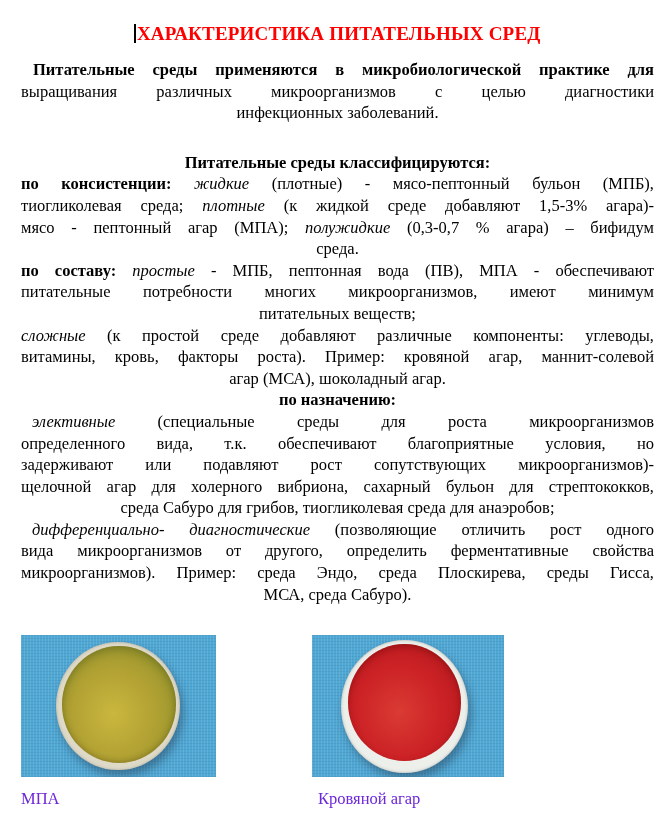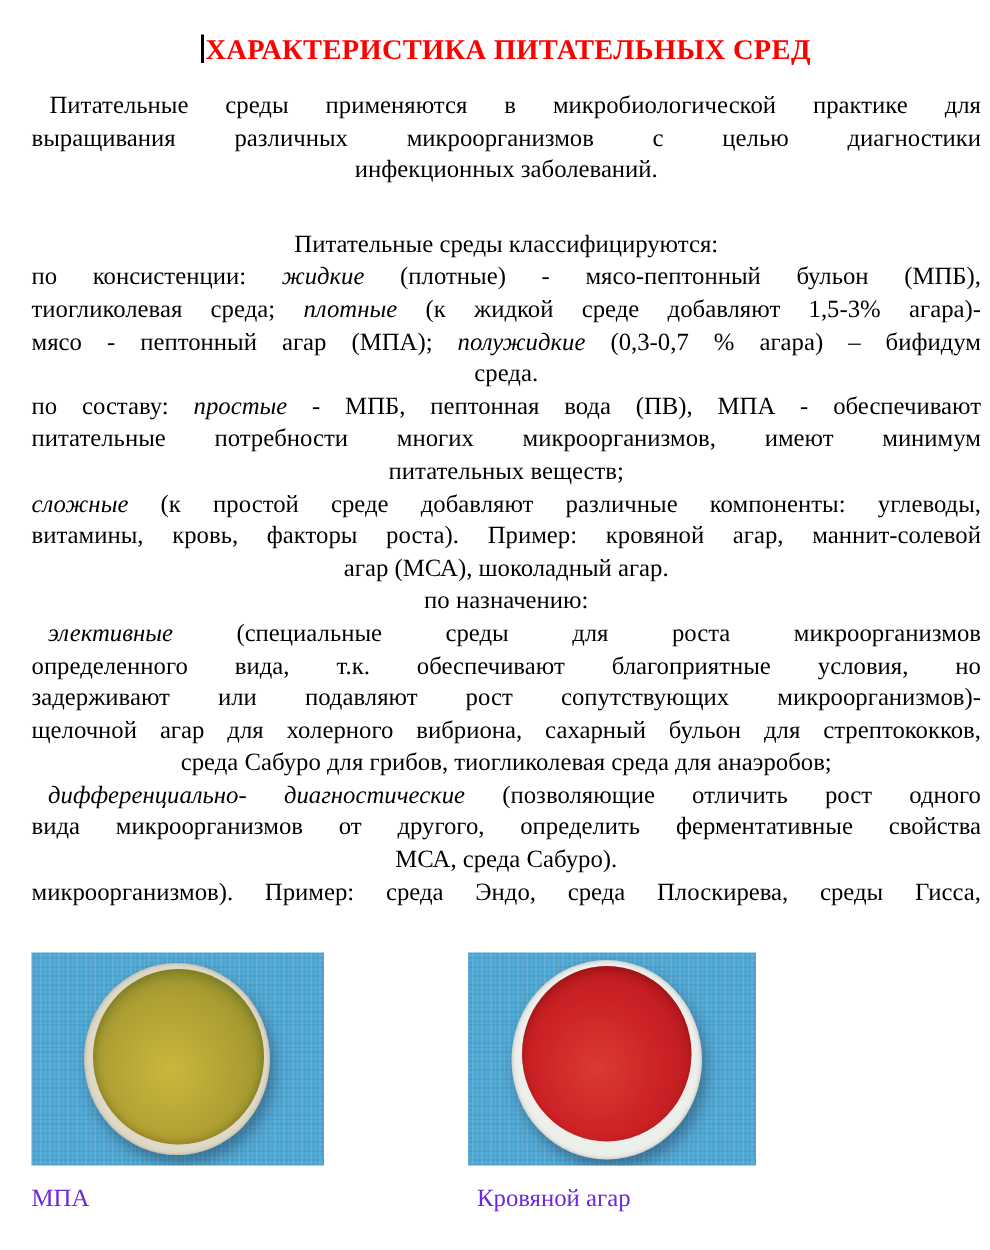--- a/index.html
+++ b/index.html
@@ -33,21 +33,21 @@
     margin-right: 1px;
   }
   
   .doc {
     font-size: 16.5px;
     line-height: 21.6px;
   }
   .block { }
   .line { width: 100%; text-align: center; }
   .line.j { text-align: justify; text-align-last: justify; }
-  .line .b { font-weight: normal; }
+  .line .b { font-weight: bold; }
   .line .i { font-style: italic; }
   
   .figures {
     position: absolute;
     left: 21px; top: 635px;
     display: flex;
     align-items: flex-start;
   }
   .figure { display: block; }
   .figure-right { margin-left: 96px; }
@@ -90,21 +90,21 @@
 </style>
 </head>
 <body>
 
 <div class="page">
 
   <h1 class="title"><span class="caret"></span><span class="title-text" style="color: rgb(255, 0, 0);">ХАРАКТЕРИСТИКА ПИТАТЕЛЬНЫХ СРЕД</span></h1>
 
   <div class="doc">
       <div class="block">
-        <div class="line j" style="text-indent: 12px;"><span class="">Питательные среды применяются в микробиологической практике для</span></div>
+        <div class="line j" style="text-indent: 12px; font-weight: bold;"><span class="">Питательные среды применяются в микробиологической практике для</span></div>
         <div class="line j"><span class="">выращивания различных микроорганизмов с целью диагностики</span></div>
         <div class="line"><span class="">инфекционных заболеваний.</span></div>
       </div>
       <div class="block" style="margin-top: 28px;">
         <div class="line"><span class="b ">Питательные среды классифицируются:</span></div>
       </div>
       <div class="block">
         <div class="line j"><span class="b ">по консистенции: </span><span class="i">жидкие</span><span class=""> (плотные) - мясо-пептонный бульон (МПБ),</span></div>
         <div class="line j"><span class="">тиогликолевая среда; </span><span class="i">плотные</span><span class=""> (к жидкой среде добавляют 1,5-3% агара)-</span></div>
         <div class="line j"><span class="">мясо - пептонный агар (МПА); </span><span class="i">полужидкие</span><span class=""> (0,3-0,7 % агара) – бифидум</span></div>
@@ -126,22 +126,22 @@
       <div class="block">
         <div class="line j" style="text-indent: 11px;"><span class="i">элективные</span><span class=""> (специальные среды для роста микроорганизмов</span></div>
         <div class="line j"><span class="">определенного вида, т.к. обеспечивают благоприятные условия, но</span></div>
         <div class="line j"><span class="">задерживают или подавляют рост сопутствующих микроорганизмов)-</span></div>
         <div class="line j"><span class="">щелочной агар для холерного вибриона, сахарный бульон для стрептококков,</span></div>
         <div class="line"><span class="">среда Сабуро для грибов, тиогликолевая среда для анаэробов;</span></div>
       </div>
       <div class="block">
         <div class="line j" style="text-indent: 11px; font-family: Liberation Serif, serif;"><span class="i">дифференциально- диагностические</span><span class=""> (позволяющие отличить рост одного</span></div>
         <div class="line j"><span class="">вида микроорганизмов от другого, определить ферментативные свойства</span></div>
+        <div class="line j"><span class="">микроорганизмов). Пример: среда Эндо, среда Плоскирева, среды Гисса,</span></div>
         <div class="line"><span class="">МСА, среда Сабуро).</span></div>
-        <div class="line j"><span class="">микроорганизмов). Пример: среда Эндо, среда Плоскирева, среды Гисса,</span></div>
       </div>
     </div>
 
   <div class="figures">
 
     <figure class="figure" style="--fig-bg: #4FA7D4; --rim: #DFDAC8; --agar-hi: #C9B73E; --agar-mid: #B1A133; --agar-dark: #8F912C;">
       <div class="photo photo-left">
         <div class="dish dish-left">
           <div class="agar agar-left"></div>
         </div>

